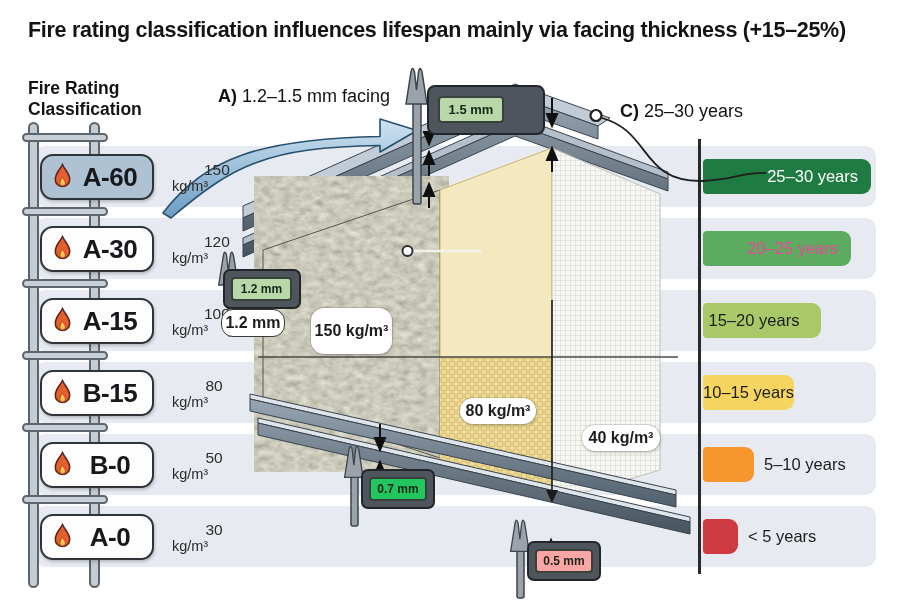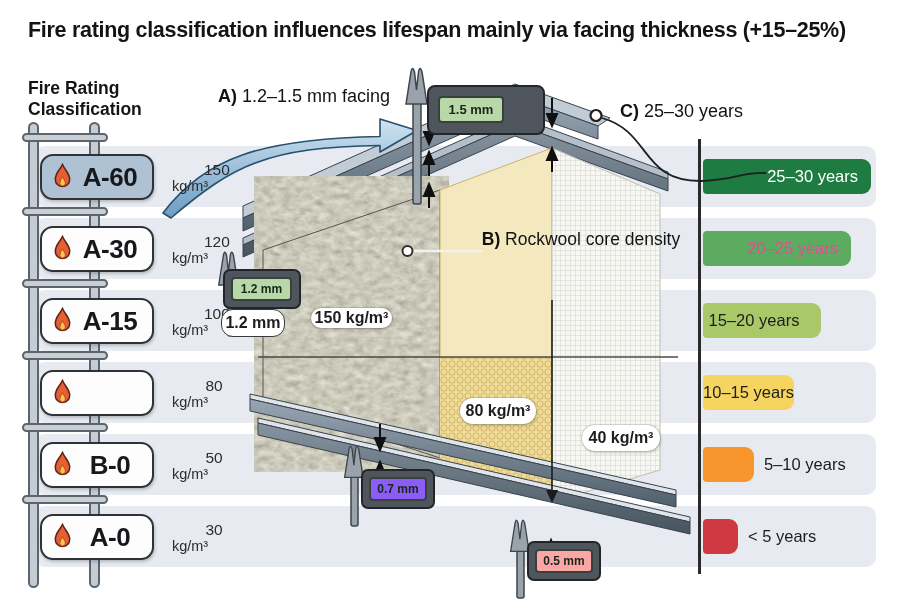--- a/index.html
+++ b/index.html
@@ -124,20 +124,21 @@
 <div class="abs density" style="top:305px">
   <div class="num">100</div>
   <div class="unit">kg/m³</div>
 </div>
 
 <div class="abs badge" style="top:370px">
   <svg class="flame" width="23" height="28" viewBox="0 0 24 29">
       <path d="M12 1.5 C9.5 7 4.5 10 4.5 17 a7.5 7.5 0 0 0 15 0 C19.5 10.5 14.5 7.5 12 1.5 Z" fill="#e55f35" stroke="#5e2317" stroke-width="1.6"></path>
       <path d="M12 14.5 C10.6 17 9.2 18.2 9.2 21 a2.9 2.9 0 0 0 5.8 0 C15 18.4 13.4 17 12 14.5 Z" fill="#f7c948" stroke="#c2371f" stroke-width="1"></path>
     </svg>
+  <span class="code">B-15</span>
 </div>
 <div class="abs density" style="top:377px">
   <div class="num">80</div>
   <div class="unit">kg/m³</div>
 </div>
 
 <div class="abs badge" style="top:442px">
   <svg class="flame" width="23" height="28" viewBox="0 0 24 29">
       <path d="M12 1.5 C9.5 7 4.5 10 4.5 17 a7.5 7.5 0 0 0 15 0 C19.5 10.5 14.5 7.5 12 1.5 Z" fill="#e55f35" stroke="#5e2317" stroke-width="1.6"></path>
       <path d="M12 14.5 C10.6 17 9.2 18.2 9.2 21 a2.9 2.9 0 0 0 5.8 0 C15 18.4 13.4 17 12 14.5 Z" fill="#f7c948" stroke="#c2371f" stroke-width="1"></path>
@@ -303,25 +304,24 @@
   </g>
   <g>
     <rect x="517" y="548" width="7" height="50" rx="2" fill="#9aa3ab" stroke="#3e444a" stroke-width="1.5"></rect>
     <use href="#forkp" transform="translate(508,518) scale(0.88)" fill="#9aa3ab" stroke="#3e444a" stroke-width="1.5"></use>
     <rect x="528" y="542" width="72" height="38" rx="6" fill="#4e555c" stroke="#22262a" stroke-width="2"></rect>
   </g>
 </svg>
 
 <div class="abs cal-display" style="left: 438px; top: 96px; width: 66px; height: 27px; font-size: 13px; background: rgb(185, 216, 169);">1.5 mm</div>
 <div class="abs cal-display" style="left: 231px; top: 277px; width: 61px; height: 24px; font-size: 12px; background: rgb(185, 216, 169);">1.2 mm</div>
-<div class="abs cal-display" style="left: 369px; top: 477px; width: 58px; height: 24px; font-size: 12px; background: #8b5cf6;">0.7 mm</div>
+<div class="abs cal-display" style="left: 369px; top: 477px; width: 58px; height: 24px; font-size: 12px; background: #22c55e;">0.7 mm</div>
 <div class="abs cal-display" style="left: 535px; top: 549px; width: 58px; height: 24px; font-size: 12px; background: #fca5a5;">0.5 mm</div>
 
 <div class="abs pill bordered" style="left:221px;top:309px;width:62px;height:26px">1.2 mm</div>
-<div class="abs pill" style="left:311px;top:308px;width:81px;height:20px">150 kg/m³</div>
+<div class="abs pill" style="left:311px;top:308px;width:81px;height:46px">150 kg/m³</div>
 <div class="abs pill" style="left:460px;top:398px;width:76px;height:26px">80 kg/m³</div>
 <div class="abs pill" style="left:582px;top:425px;width:78px;height:26px">40 kg/m³</div>
 
 <div class="abs anno" style="left:218px;top:86px"><b>A)</b><span> 1.2–1.5 mm facing</span></div>
 <div class="abs anno anno-b" style="left:478px;top:228px">
-  <div><b>B)</b><span> Rockwool core density</span></div>
 </div>
 <div class="abs anno" style="left:620px;top:101px"><b>C)</b><span> 25–30 years</span></div>
 
 </body></html>

